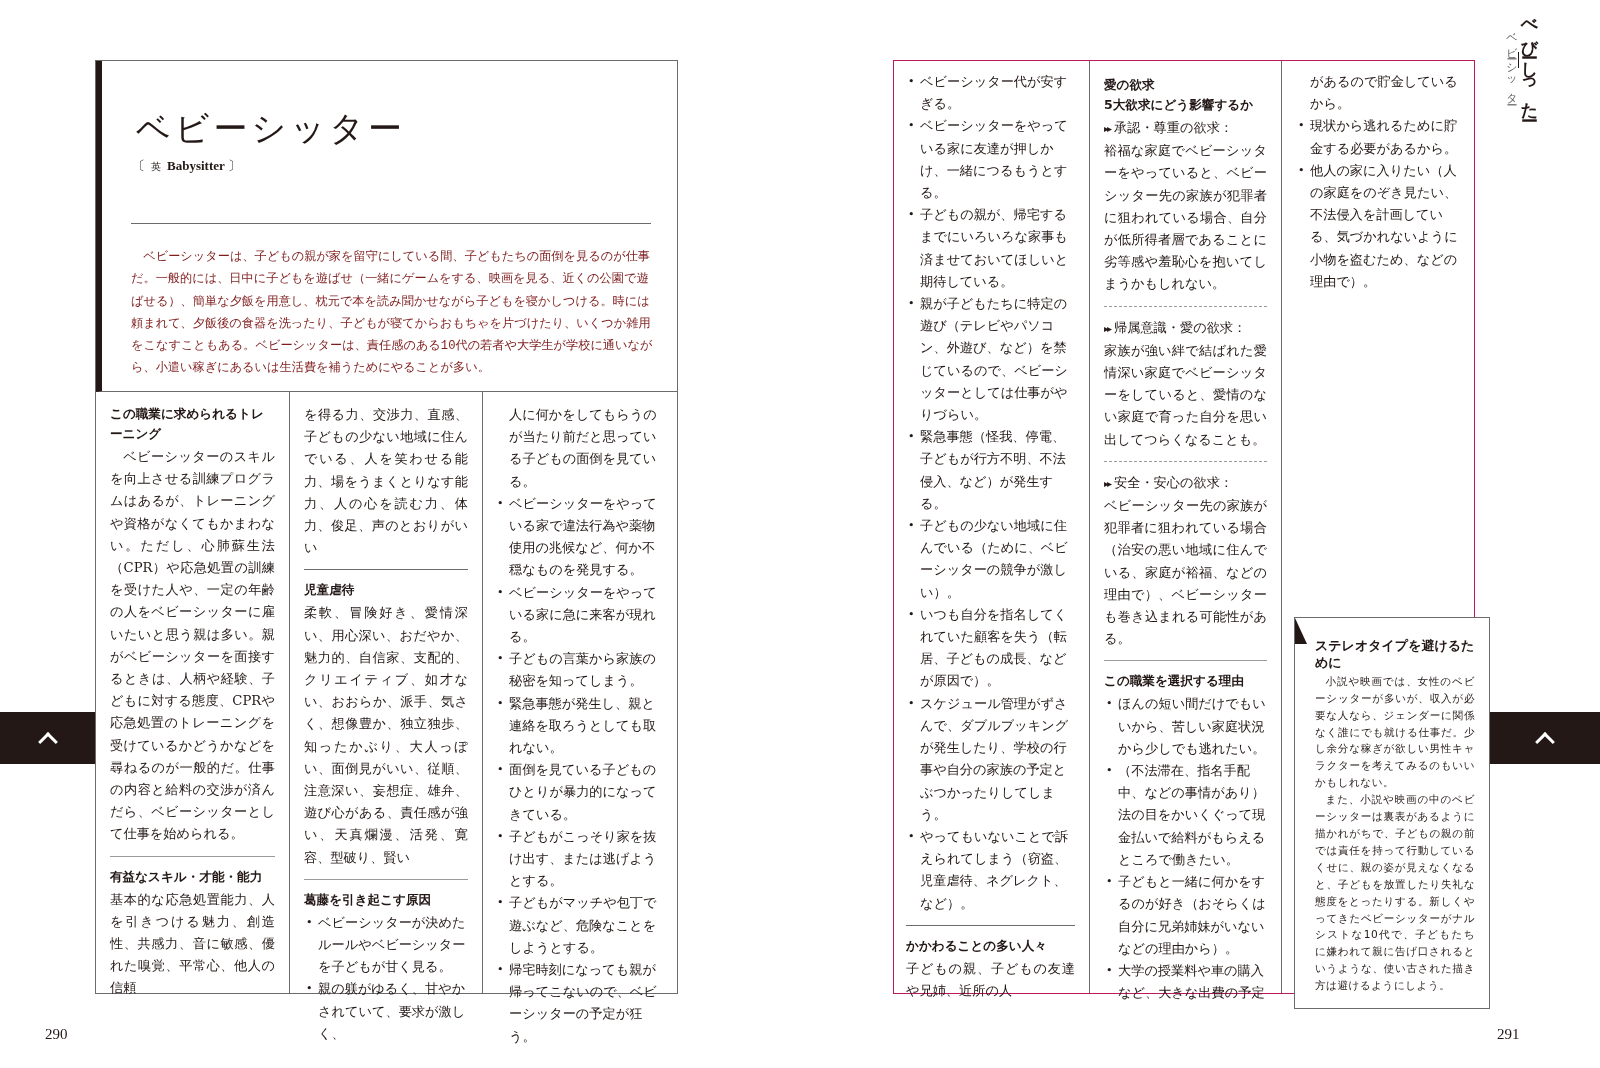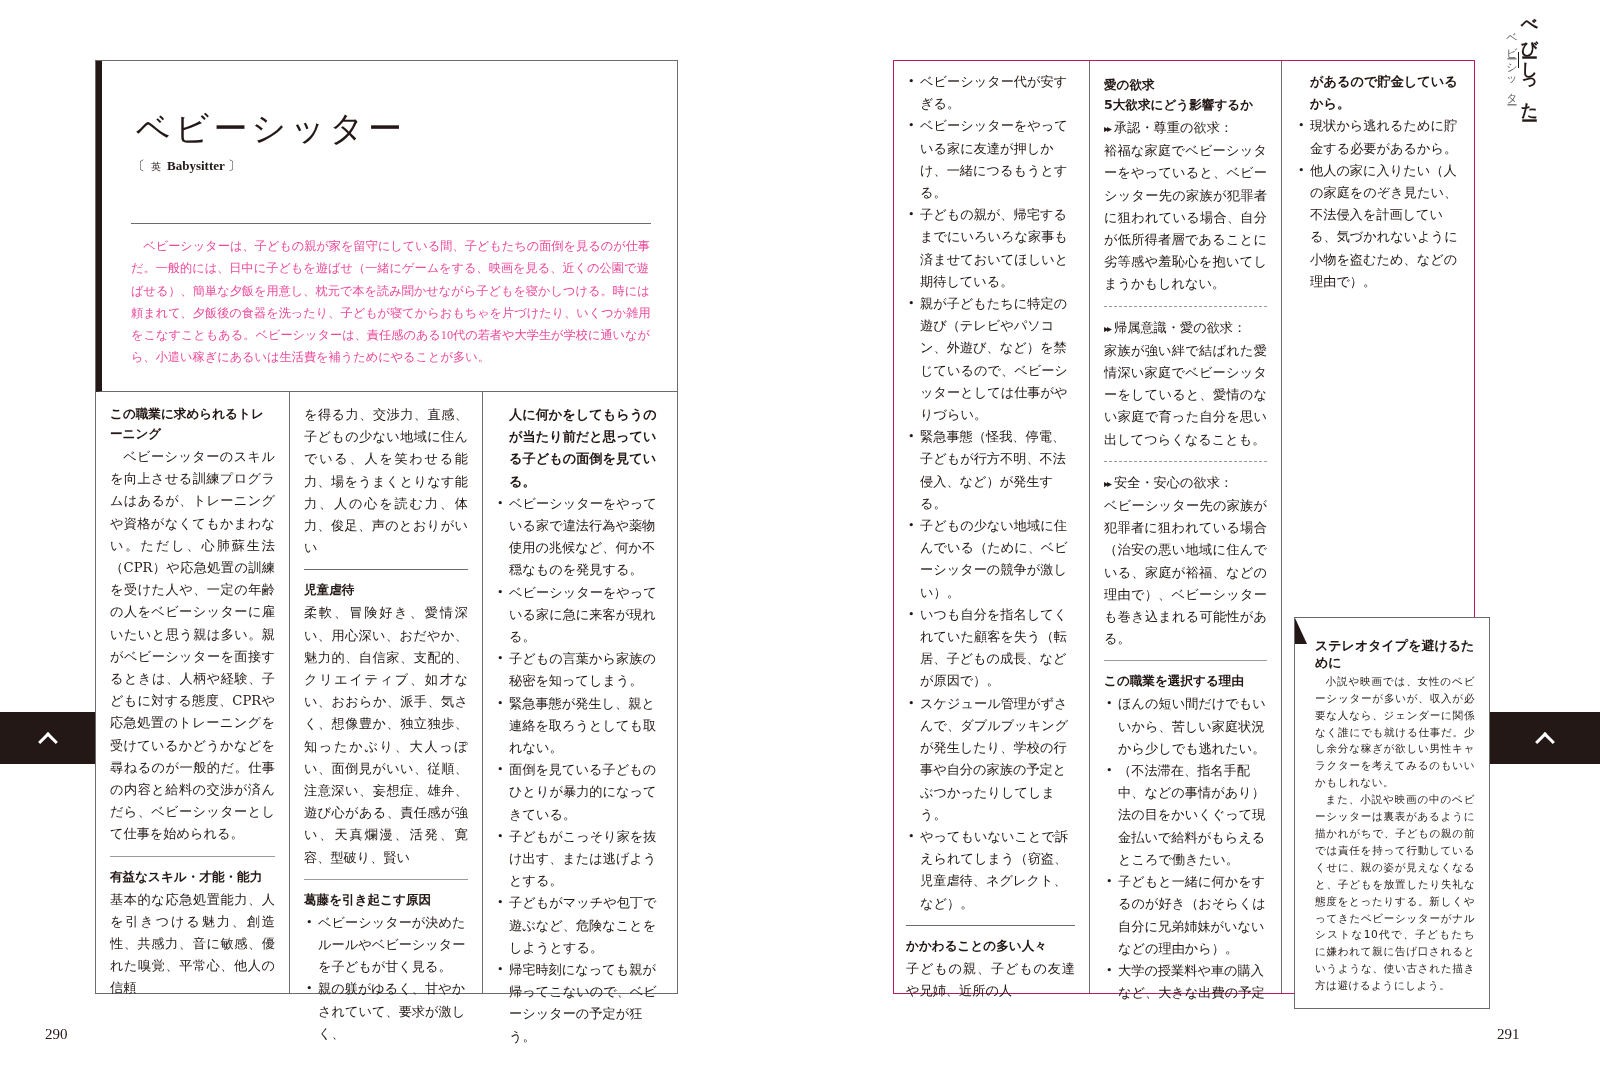--- a/index.html
+++ b/index.html
@@ -11,39 +11,39 @@
   .page-right { left: 800px; }
 
   
   .frame-left { position: absolute; left: 95px; top: 60px; width: 583px; height: 934px; border: 1px solid #6b6b6b; }
   .title-block { position: absolute; left: 0; top: 0; width: 581px; height: 331px; border-left: 6px solid #231815; border-bottom: 1px solid #6b6b6b; }
   .title { position: absolute; left: 34px; top: 45px; font-family: "DejaVu Sans", sans-serif; font-weight: 200; font-size: 34px; letter-spacing: 4px; color: #231815; }
   .subtitle { position: absolute; left: 30px; top: 96px; font-family: "Liberation Serif", serif; font-size: 13px; color: #231815; }
   .subtitle .en-mark { font-size: 10px; margin: 0 6px; }
   .subtitle b { font-weight: bold; }
   .title-rule { position: absolute; left: 29px; top: 162px; width: 520px; border-top: 1px solid #6b6b6b; }
-  .intro { position: absolute; left: 29px; top: 174px; width: 525px; font-family: Liberation Serif, serif; font-size: 12.2px; line-height: 22.3px; color: #ec4899; text-indent: 1em; }
+  .intro { position: absolute; left: 29px; top: 185px; width: 525px; font-family: Liberation Mono, monospace; font-size: 12.2px; line-height: 22.3px; color: #7f1d1d; text-indent: 1em; }
 
   .cols-left { position: absolute; left: 0; top: 331px; width: 581px; height: 601px; display: flex; }
   .col { position: relative; height: 100%; padding: 12px 14px 0 14px; font-size: 13.2px; line-height: 22.2px; }
   .col + .col { border-left: 1px solid #6b6b6b; }
   .cl1 { width: 193px; }
   .cl2 { width: 193px; }
   .cl3 { width: 195px; padding-left: 12px; }
 
   .h { font-family: "DejaVu Sans", sans-serif; font-weight: bold; font-size: 12.6px; line-height: 20px; margin-bottom: 2px; }
   .p { text-align: justify; }
   .indent { text-indent: 1em; }
   .sep { border-top: 1.5px solid #9a9a9a; margin: 10px 0 10px 0; }
   .sep-dark { border-top: 1px solid #6b6b6b; margin: 10px 0 10px 0; }
   .sep-dot { border-top: 1px dashed #9a9a9a; margin: 10px 0 10px 0; }
   ul.b { list-style: none; }
   ul.b li { position: relative; padding-left: 14px; }
   ul.b li::before { content: "•"; position: absolute; left: 2px; top: 0; font-size: 11px; }
-  .cont { padding-left: 14px; font-weight: bold; }
+  .cont { padding-left: 14px; }
 
   .page-num { position: absolute; top: 1026px; font-family: "Liberation Serif", serif; font-size: 15px; color: #231815; }
 
   
   .tab { position: absolute; top: 712px; height: 52px; background: #231815; display: flex; align-items: center; justify-content: center; }
   .tab-left { left: 0; width: 95px; }
   .tab-right { left: 1490px; width: 110px; }
   .chev { width: 14px; height: 14px; border-left: 3px solid #fff; border-top: 3px solid #fff; transform: rotate(45deg); margin-top: 8px; }
 
   

